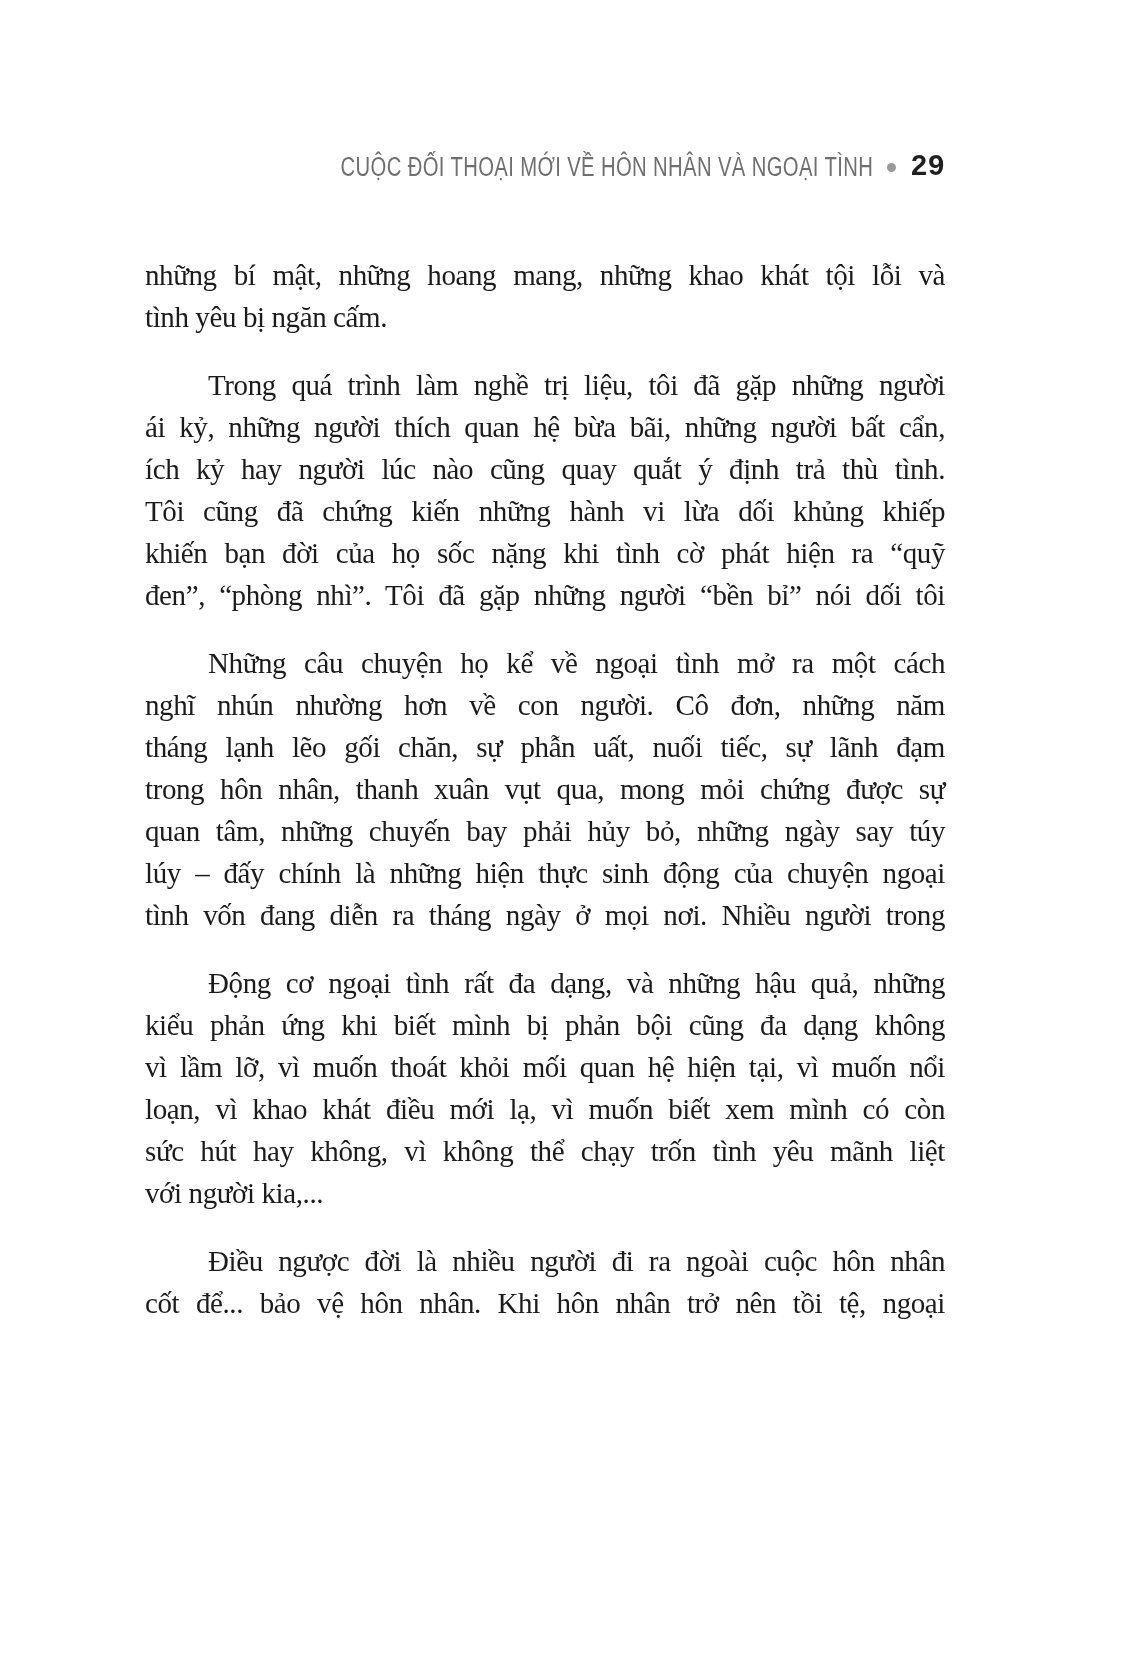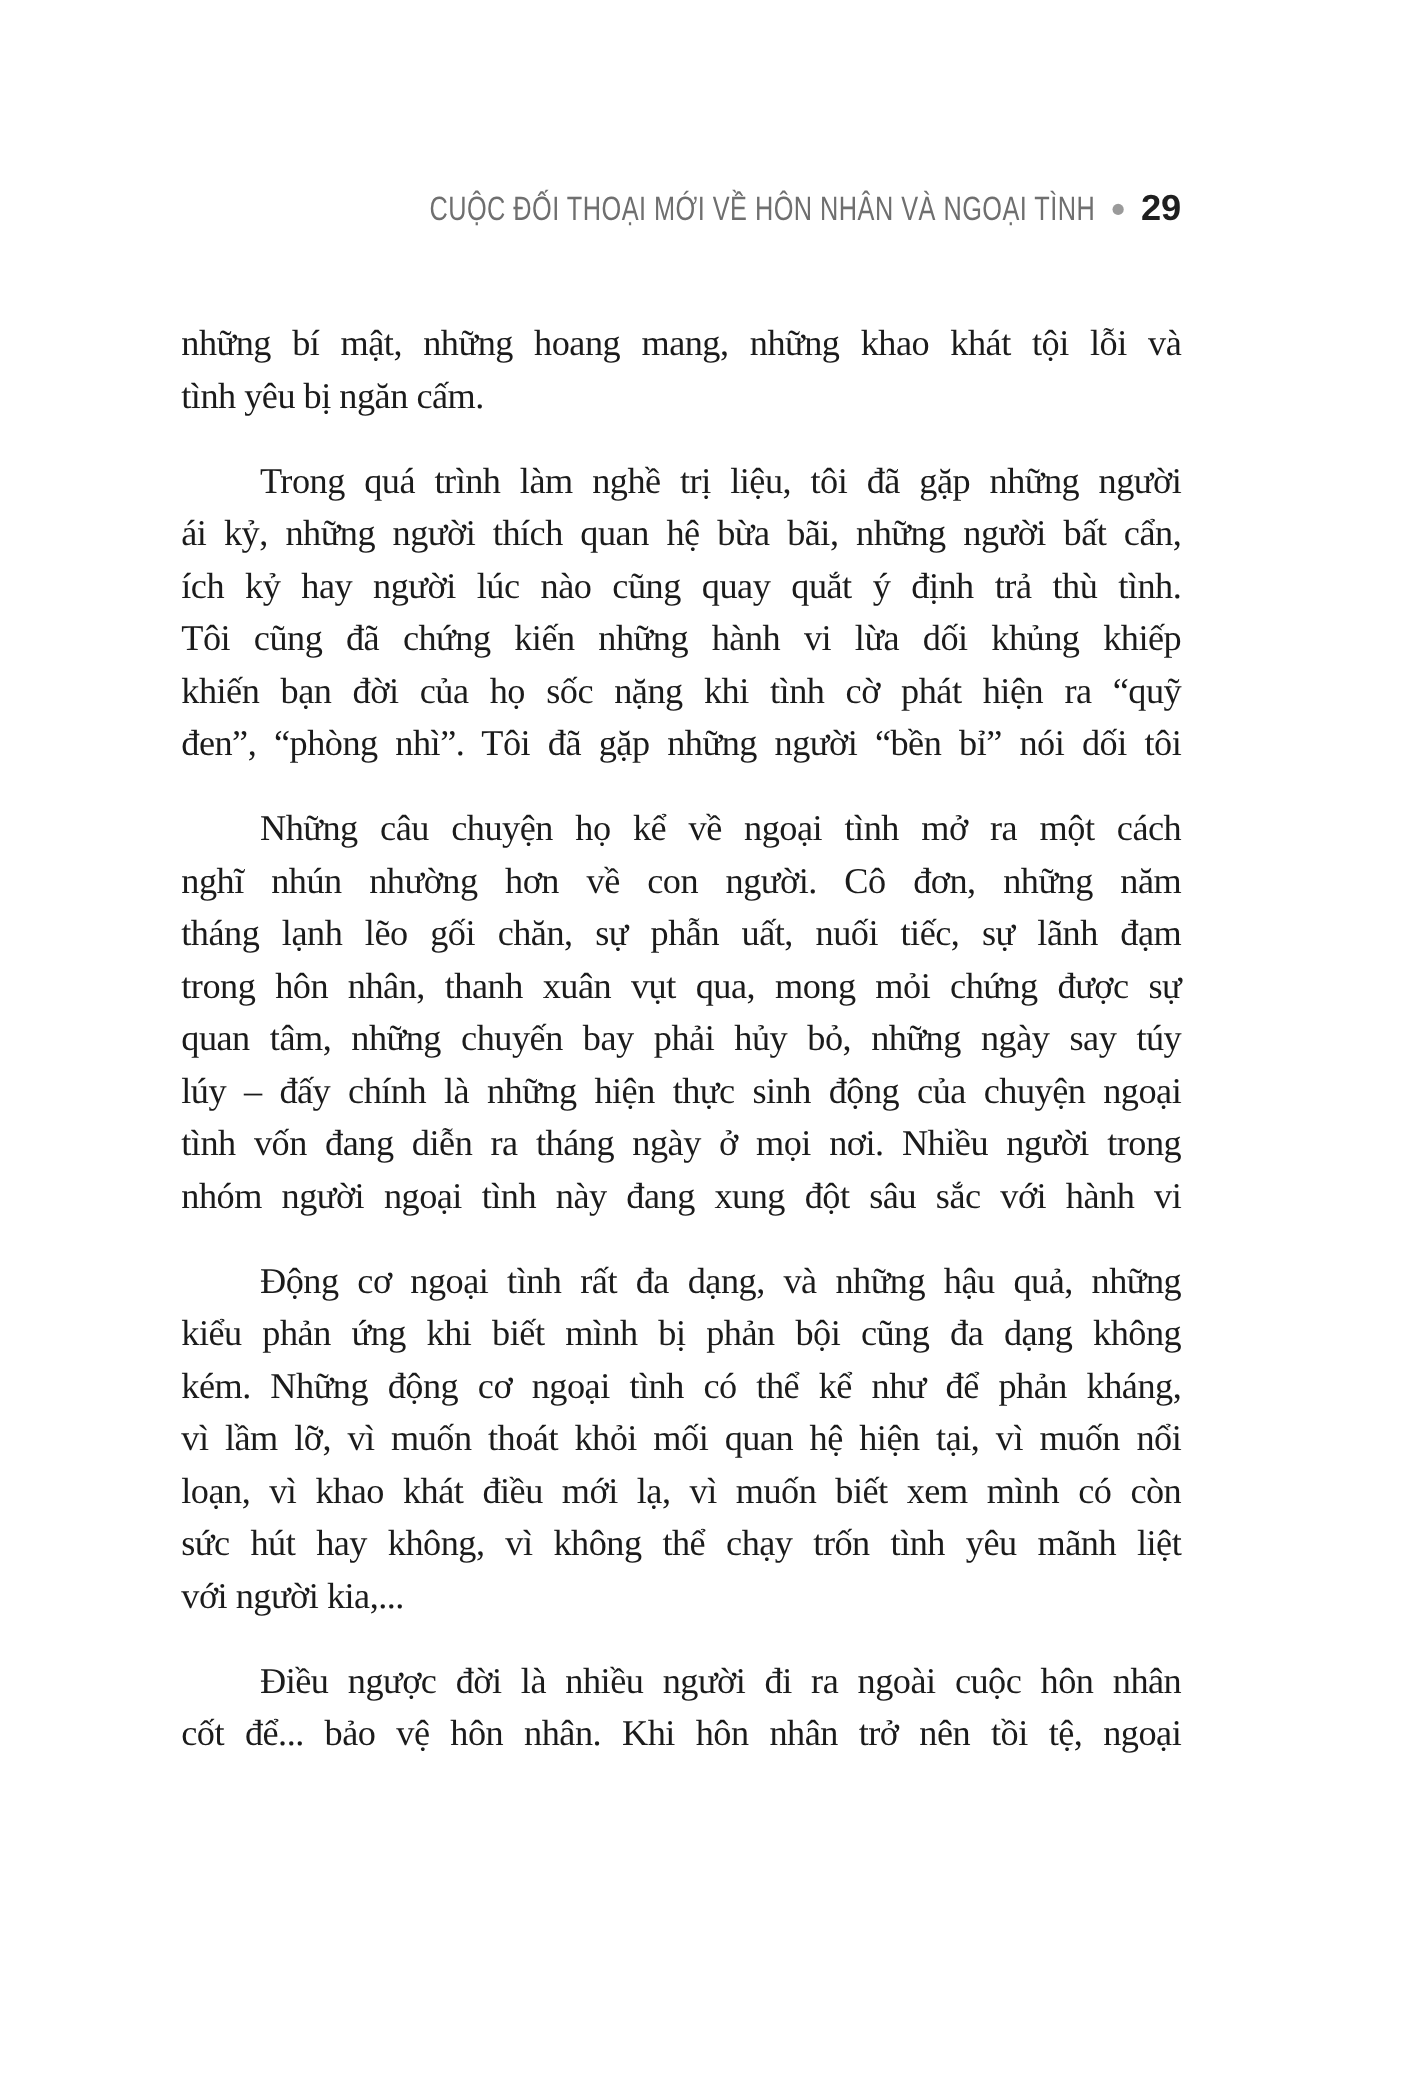--- a/index.html
+++ b/index.html
@@ -38,21 +38,21 @@
   }
   .separator-dot {
     width: 9px;
     height: 9px;
     border-radius: 50%;
     background: #9a9a9a;
     margin: 0 14px 0 14px;
     flex: 0 0 auto;
   }
   .page-number {
-    font-family: Liberation Sans, sans-serif;
+    font-family: Liberation Mono, monospace;
     font-size: 29px;
     font-weight: 700;
     color: #1f1f1f;
   }
   
   .page-body {
     position: absolute;
     top: 254px;
     left: 145px;
     width: 800px;
@@ -107,26 +107,24 @@
         <div class="line">đen”, “phòng nhì”. Tôi đã gặp những người “bền bỉ” nói dối tôi</div>
       </div>
       <div class="paragraph indent">
         <div class="line">Những câu chuyện họ kể về ngoại tình mở ra một cách</div>
         <div class="line">nghĩ nhún nhường hơn về con người. Cô đơn, những năm</div>
         <div class="line">tháng lạnh lẽo gối chăn, sự phẫn uất, nuối tiếc, sự lãnh đạm</div>
         <div class="line">trong hôn nhân, thanh xuân vụt qua, mong mỏi chứng được sự</div>
         <div class="line">quan tâm, những chuyến bay phải hủy bỏ, những ngày say túy</div>
         <div class="line">lúy – đấy chính là những hiện thực sinh động của chuyện ngoại</div>
         <div class="line">tình vốn đang diễn ra tháng ngày ở mọi nơi. Nhiều người trong</div>
-        <div class="line">nhóm người ngoại tình này đang xung đột sâu sắc với hành vi</div>
       </div>
       <div class="paragraph indent">
         <div class="line">Động cơ ngoại tình rất đa dạng, và những hậu quả, những</div>
         <div class="line">kiểu phản ứng khi biết mình bị phản bội cũng đa dạng không</div>
-        <div class="line">kém. Những động cơ ngoại tình có thể kể như để phản kháng,</div>
         <div class="line">vì lầm lỡ, vì muốn thoát khỏi mối quan hệ hiện tại, vì muốn nổi</div>
         <div class="line">loạn, vì khao khát điều mới lạ, vì muốn biết xem mình có còn</div>
         <div class="line">sức hút hay không, vì không thể chạy trốn tình yêu mãnh liệt</div>
         <div class="line last-left">với người kia,...</div>
       </div>
       <div class="paragraph indent">
         <div class="line">Điều ngược đời là nhiều người đi ra ngoài cuộc hôn nhân</div>
         <div class="line">cốt để... bảo vệ hôn nhân. Khi hôn nhân trở nên tồi tệ, ngoại</div>
       </div>
     </div>

